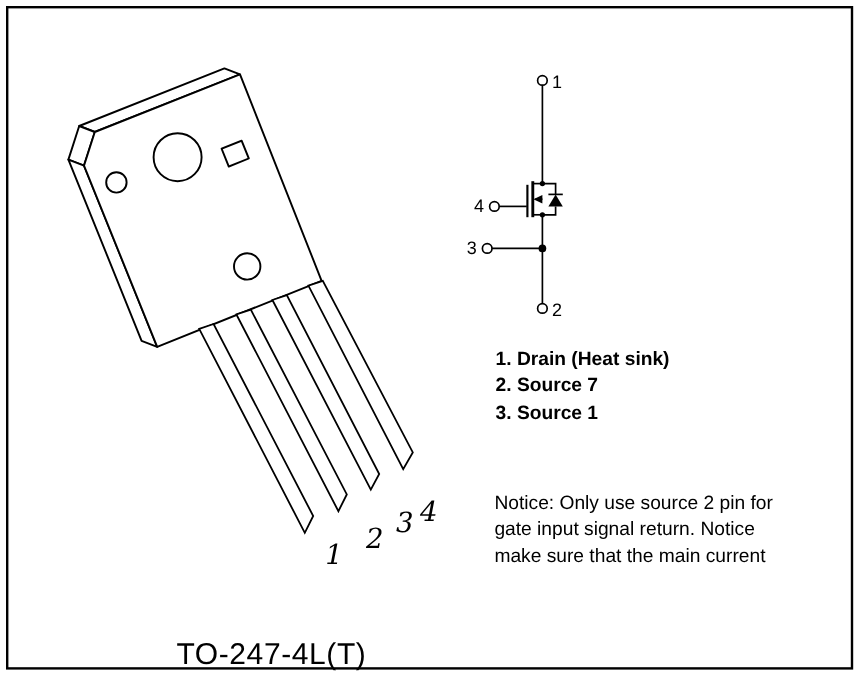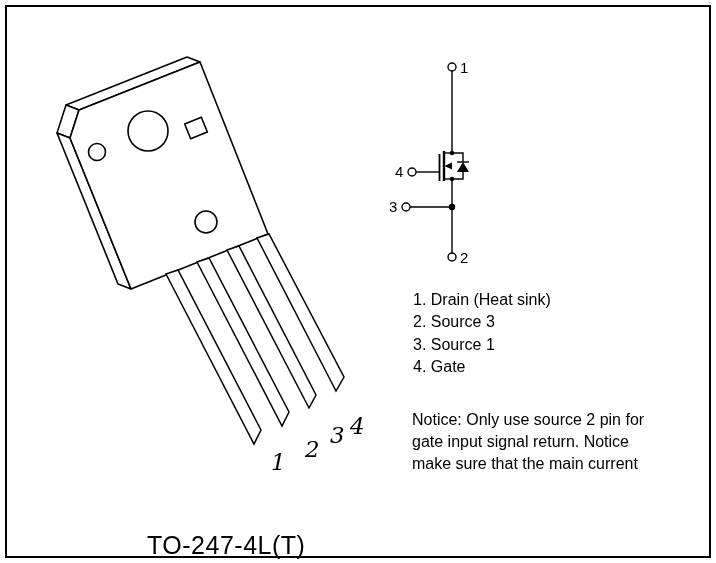--- a/index.html
+++ b/index.html
@@ -28,20 +28,21 @@
     position: absolute;
     left: 147px; top: 531px;
     font-size: 25px;
     letter-spacing: 0.5px;
   }
   .pin-list {
     position: absolute;
     left: 413px; top: 289px;
     font-size: 16px;
     line-height: 22.4px;
+    font-weight: bold;
   }
   .notice {
     position: absolute;
     left: 412px; top: 409px;
     width: 300px;
     font-size: 16px;
     line-height: 22px;
   }
   .pin-num {
     font-family: "DejaVu Serif", serif;
@@ -136,23 +137,22 @@
       <text class="sch-num" x="460" y="263">2</text>
       <text class="sch-num" x="389" y="212">3</text>
       <text class="sch-num" x="395" y="177">4</text>
     </g>
   </svg>
 
   <div class="pkg-name">TO-247-4L(T)</div>
 
   <div class="pin-list">
     <div>1. Drain (Heat sink)</div>
-    <div>2. Source 3</div>
+    <div>2. Source 7</div>
     <div>3. Source 1</div>
-    <div>4. Gate</div>
   </div>
 
   <div class="notice">
     <div>Notice: Only use source 2 pin for</div>
     <div>gate input signal return. Notice</div>
     <div>make sure that the main current</div>
   </div>
 
 </div>
 

